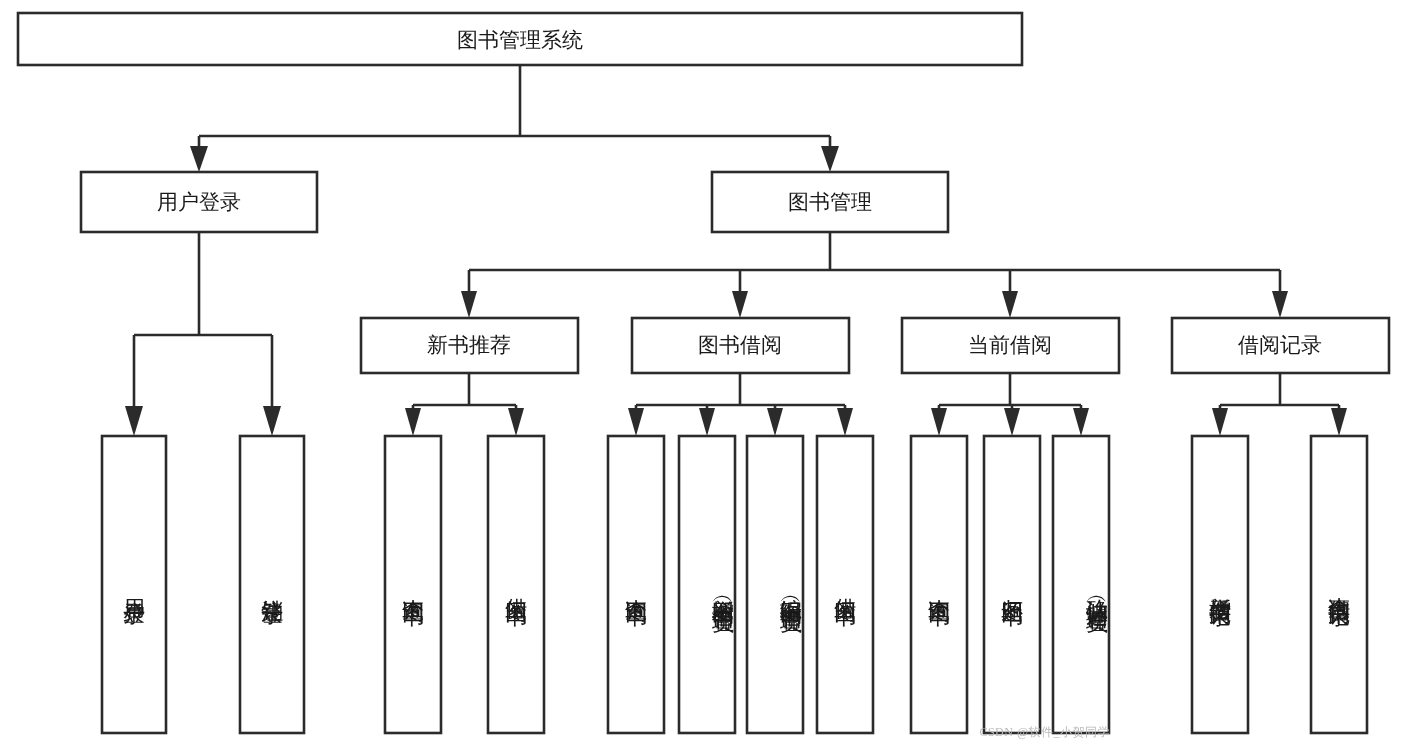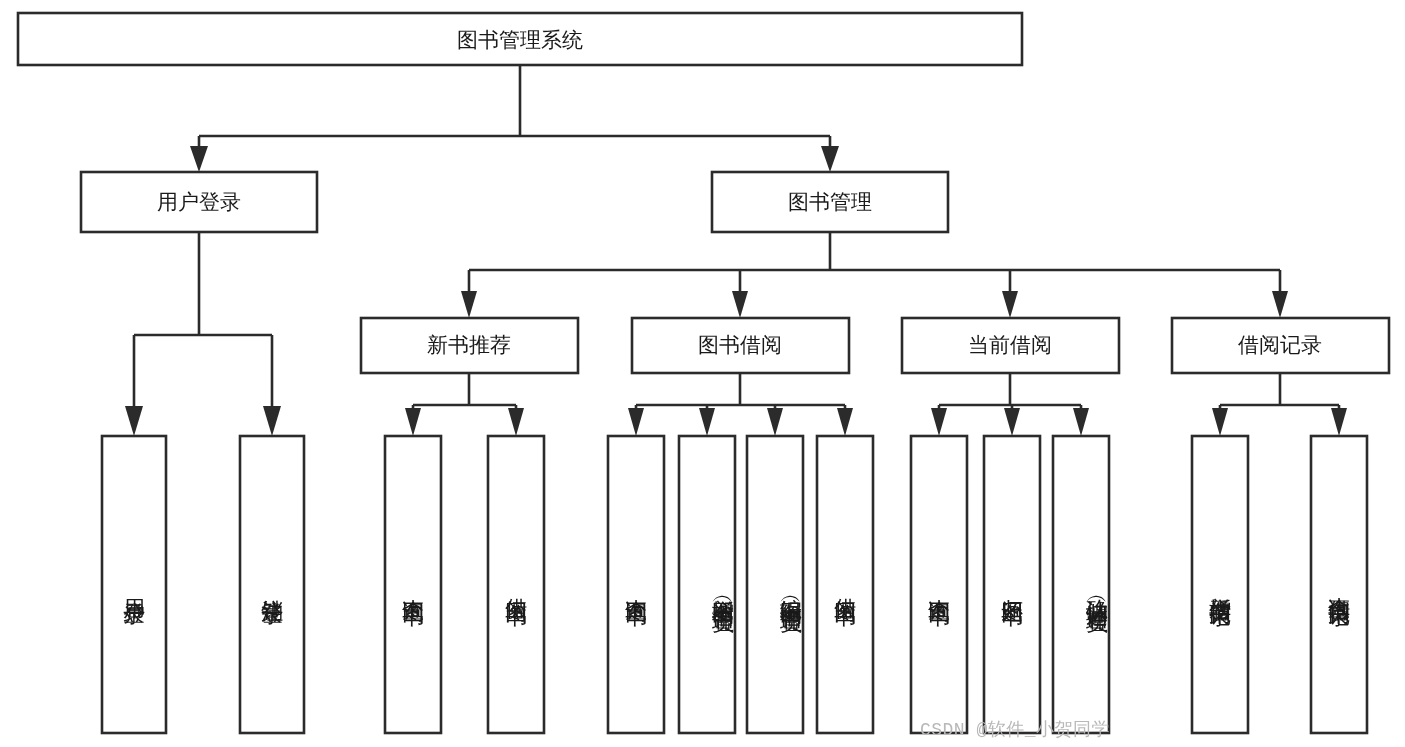--- a/index.html
+++ b/index.html
@@ -61,22 +61,22 @@
     display: flex;
     align-items: center;
     justify-content: center;
     white-space: nowrap;
     user-select: none;
   }
   .watermark {
     position: absolute;
     right: 14px;
     bottom: 6px;
-    font-family: Liberation Mono, monospace;
-    font-size: 18px;
+    font-family: Liberation Serif, serif;
+    font-size: 12px;
     color: #b8b8b8;
     letter-spacing: 0.5px;
     pointer-events: none;
   }
 </style>
 </head>
 <body>
 
 <div id="diagram-root">
 

